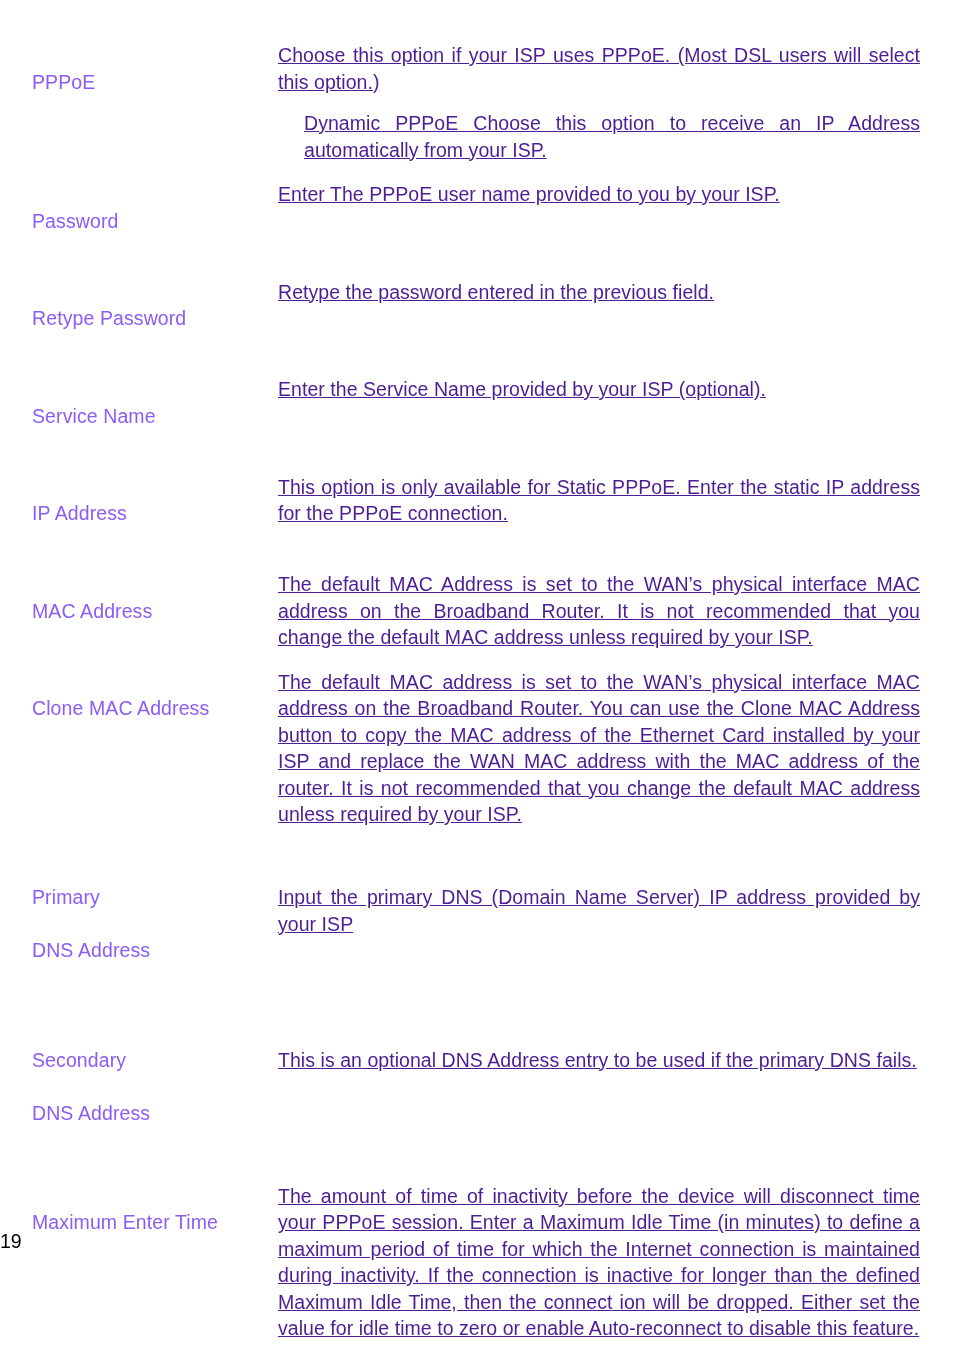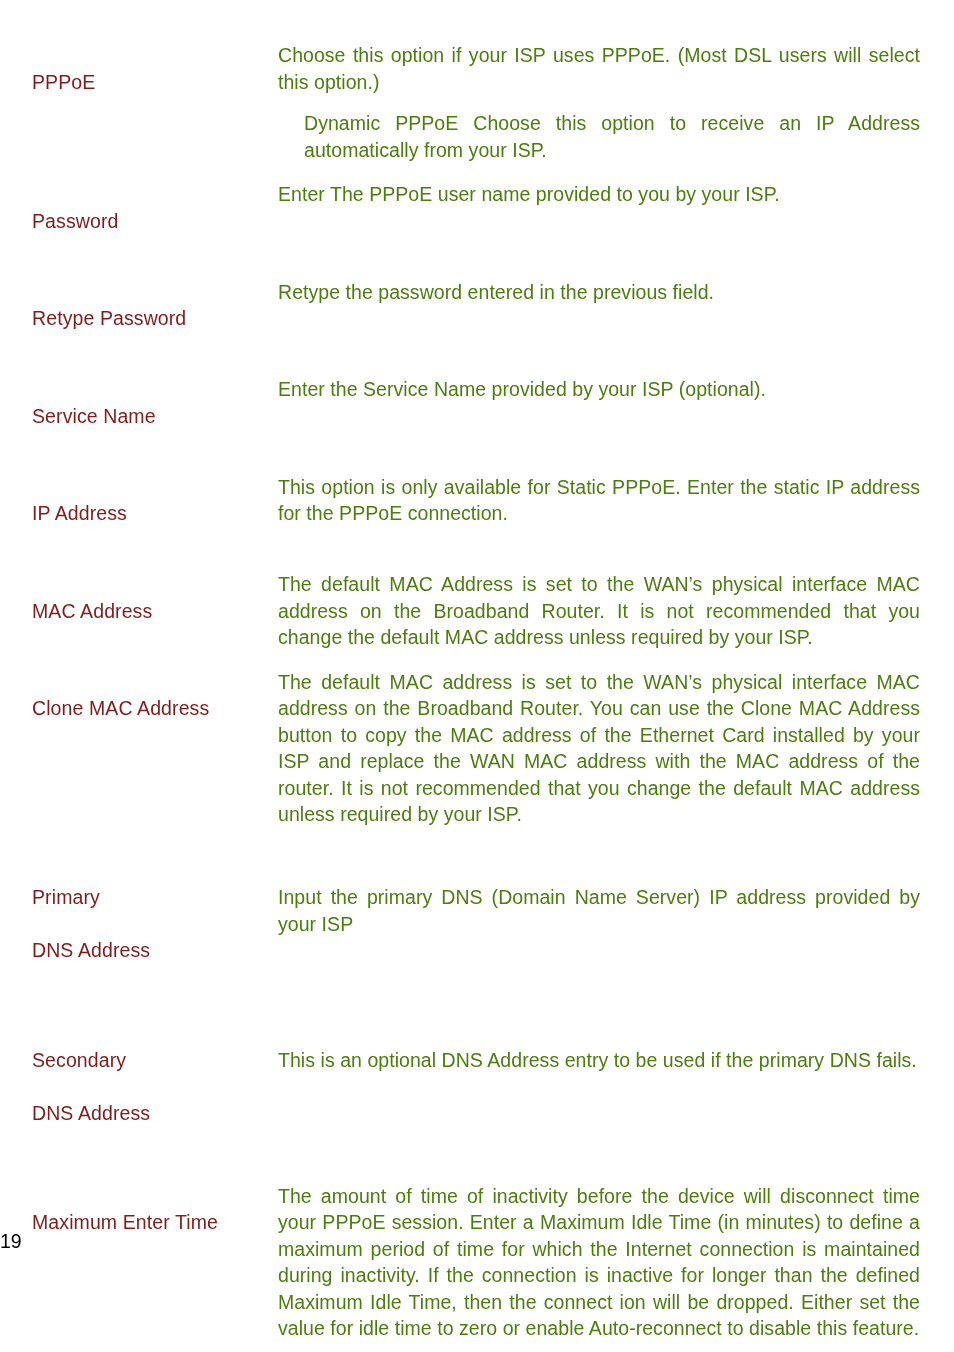--- a/index.html
+++ b/index.html
@@ -34,41 +34,42 @@
     width: 888px;
   }
 
   
   .row + .row { margin-top: 18px; }
   .row.gap-lg { margin-top: 30px; }
 
   .label-col {
     width: 246px;
     flex: 0 0 246px;
-    color: #7f1d1d;
+    color: #8b5cf6;
     font-size: 19.5px;
     line-height: 26.5px;
     letter-spacing: 0.1px;
     padding-top: 0;
     white-space: pre-line;
   }
 
   .label-col .lbl-line {
     display: block;
   }
 
   .body-col {
     flex: 1 1 auto;
     width: 642px;
     font-size: 19.5px;
     line-height: 26.5px;
     text-align: justify;
     text-justify: inter-word;
-    color: #4d7c0f;
+    color: #4c1d95;
     letter-spacing: 0.05px;
+    text-decoration: underline;
   }
 
   .body-col p {
     margin: 0;
   }
   .body-col p + p {
     margin-top: 15px;
     margin-left: 26px;
   }
 

